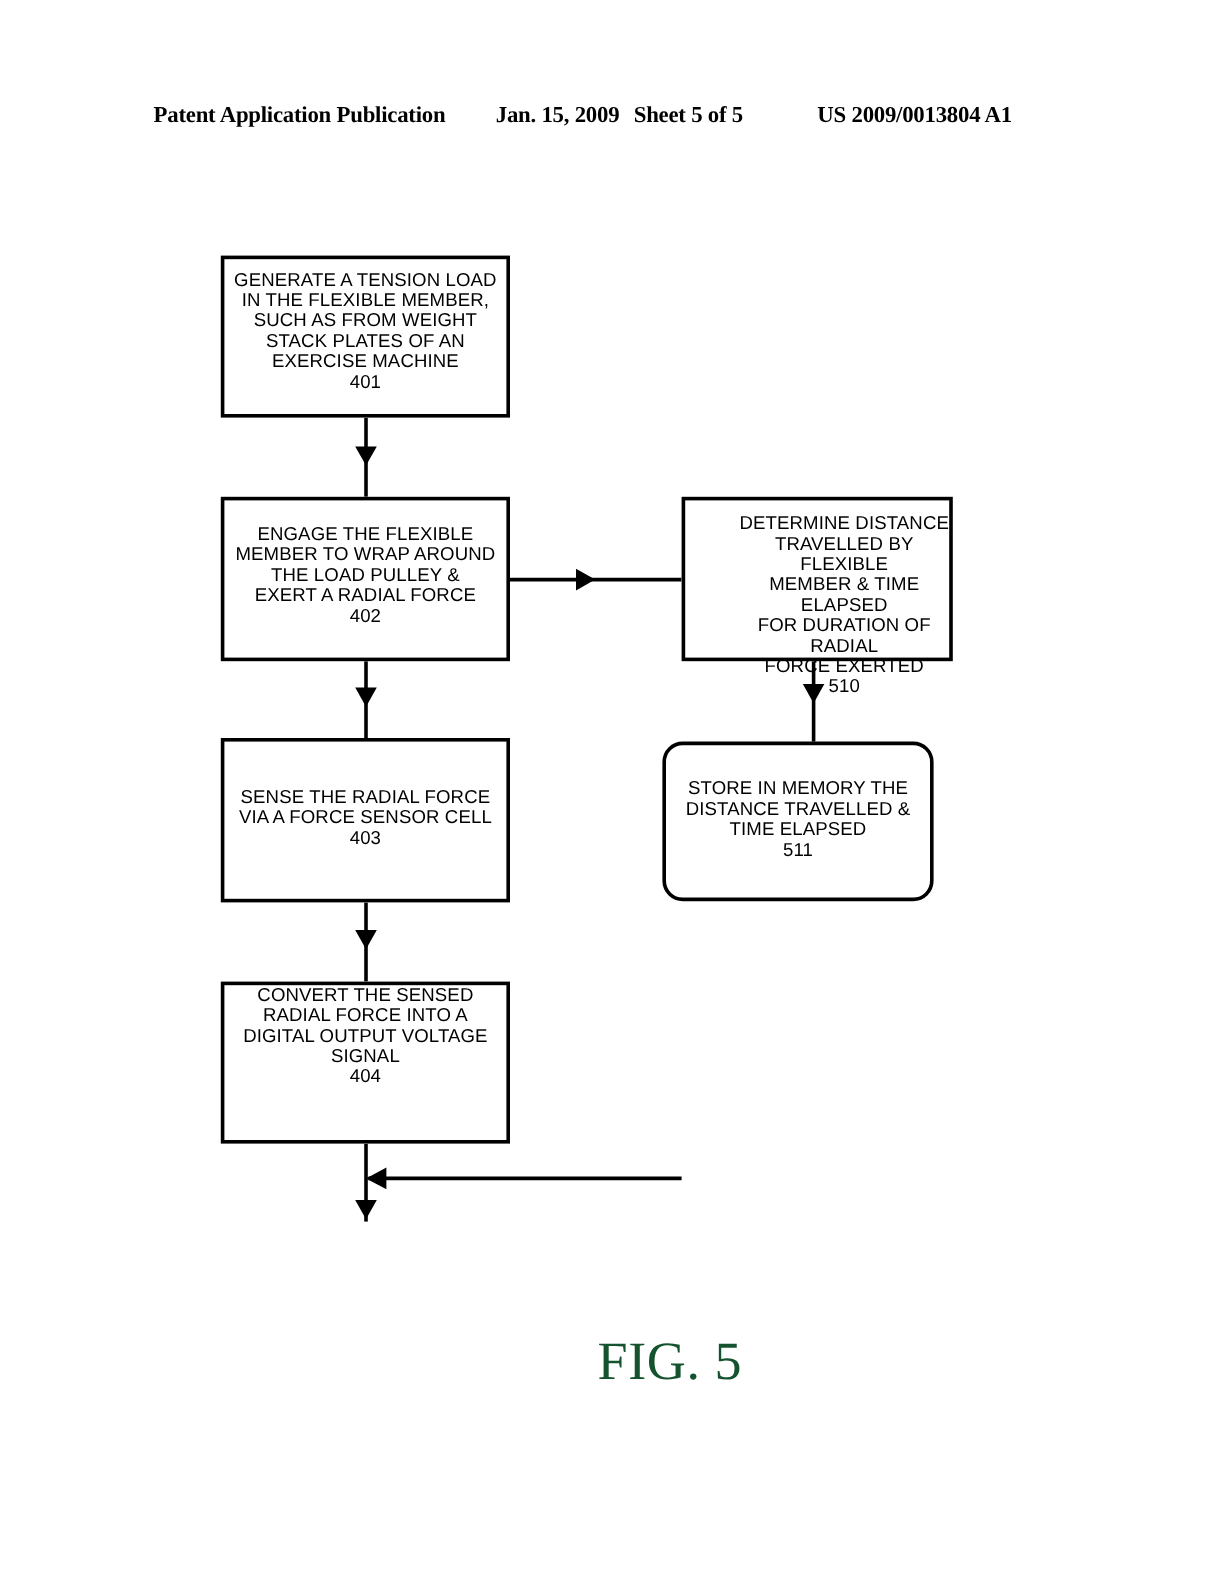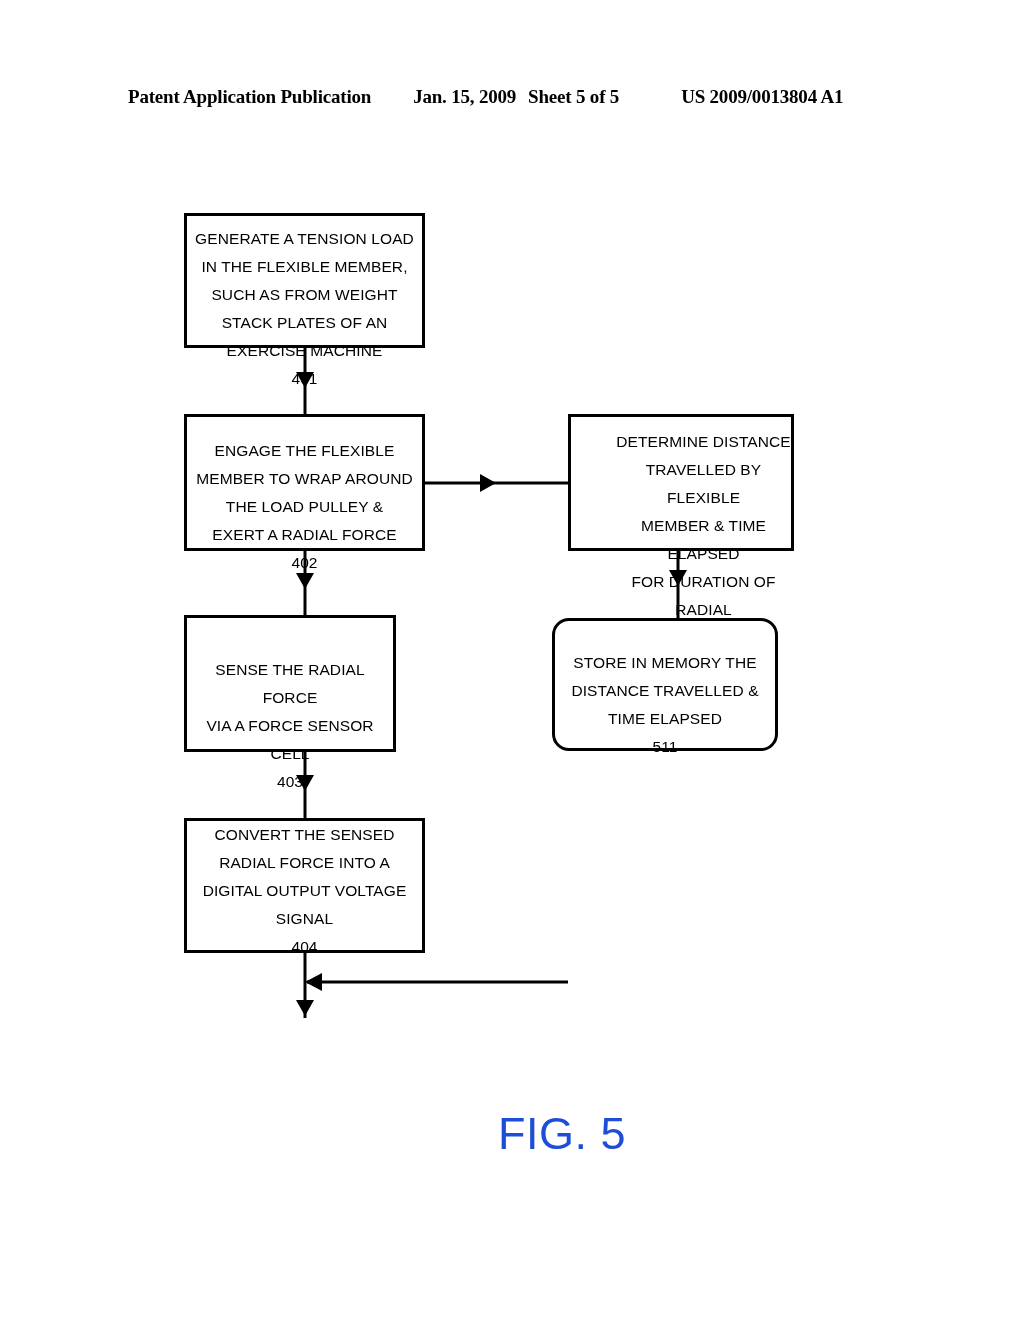--- a/index.html
+++ b/index.html
@@ -57,65 +57,65 @@
   .fbox {
     position: absolute;
     box-sizing: border-box;
     border: 3px solid #000000;
     background: #ffffff;
     display: flex;
     align-items: flex-start;
     justify-content: center;
     text-align: center;
     font-size: 15.5px;
-    line-height: 28px;
+    line-height: 17px;
     letter-spacing: 0.1px;
     white-space: pre-line;
   }
   .fbox.rounded { border-radius: 22px; }
   .fbox .inner {
     display: block;
     width: 100%;
   }
 
   
   #box-401 { left: 184px; top: 213px;  width: 241px; height: 135px; }
   #box-401 .inner { padding-top: 9px; }
 
   #box-402 { left: 184px; top: 414px;  width: 241px; height: 137px; }
   #box-402 .inner { padding-top: 20px; }
 
   #box-510 { left: 568px; top: 414px;  width: 226px; height: 137px; }
   #box-510 .inner { padding-top: 11px; padding-left: 45px; }
 
-  #box-403 { left: 184px; top: 615px;  width: 212px; height: 137px; }
+  #box-403 { left: 184px; top: 615px;  width: 241px; height: 137px; }
   #box-403 .inner { padding-top: 38px; }
 
   #box-511 { left: 552px; top: 618px;  width: 226px; height: 133px; border-radius: 17px; }
   #box-511 .inner { padding-top: 28px; }
 
   #box-404 { left: 184px; top: 818px;  width: 241px; height: 135px; }
   #box-404 .inner { }
 
   #box-405 { left: 568px; top: 913px;  width: 272px; height: 156px; }
   #box-405 .inner { padding-top: 20px; }
 
   #box-406 { left: 184px; top: 1018px; width: 241px; height: 116px; border-radius: 24px; }
   #box-406 .inner { padding-top: 23px; }
 
   
   #fig-caption {
     position: absolute;
     left: 498px;
     top: 1108px;
     width: 200px;
-    font-family: Liberation Sans, sans-serif;
+    font-family: Liberation Serif, serif;
     font-size: 45px;
     letter-spacing: 0.5px;
-    color: #1d4ed8;
+    color: #14532d;
   }
 </style>
 </head>
 <body>
 
 <div id="page-header">
   <span class="hdr-pub">Patent Application Publication</span>
   <span class="hdr-date">Jan. 15, 2009</span>
   <span class="hdr-sheet">Sheet 5 of 5</span>
   <span class="hdr-patno">US 2009/0013804 A1</span>

